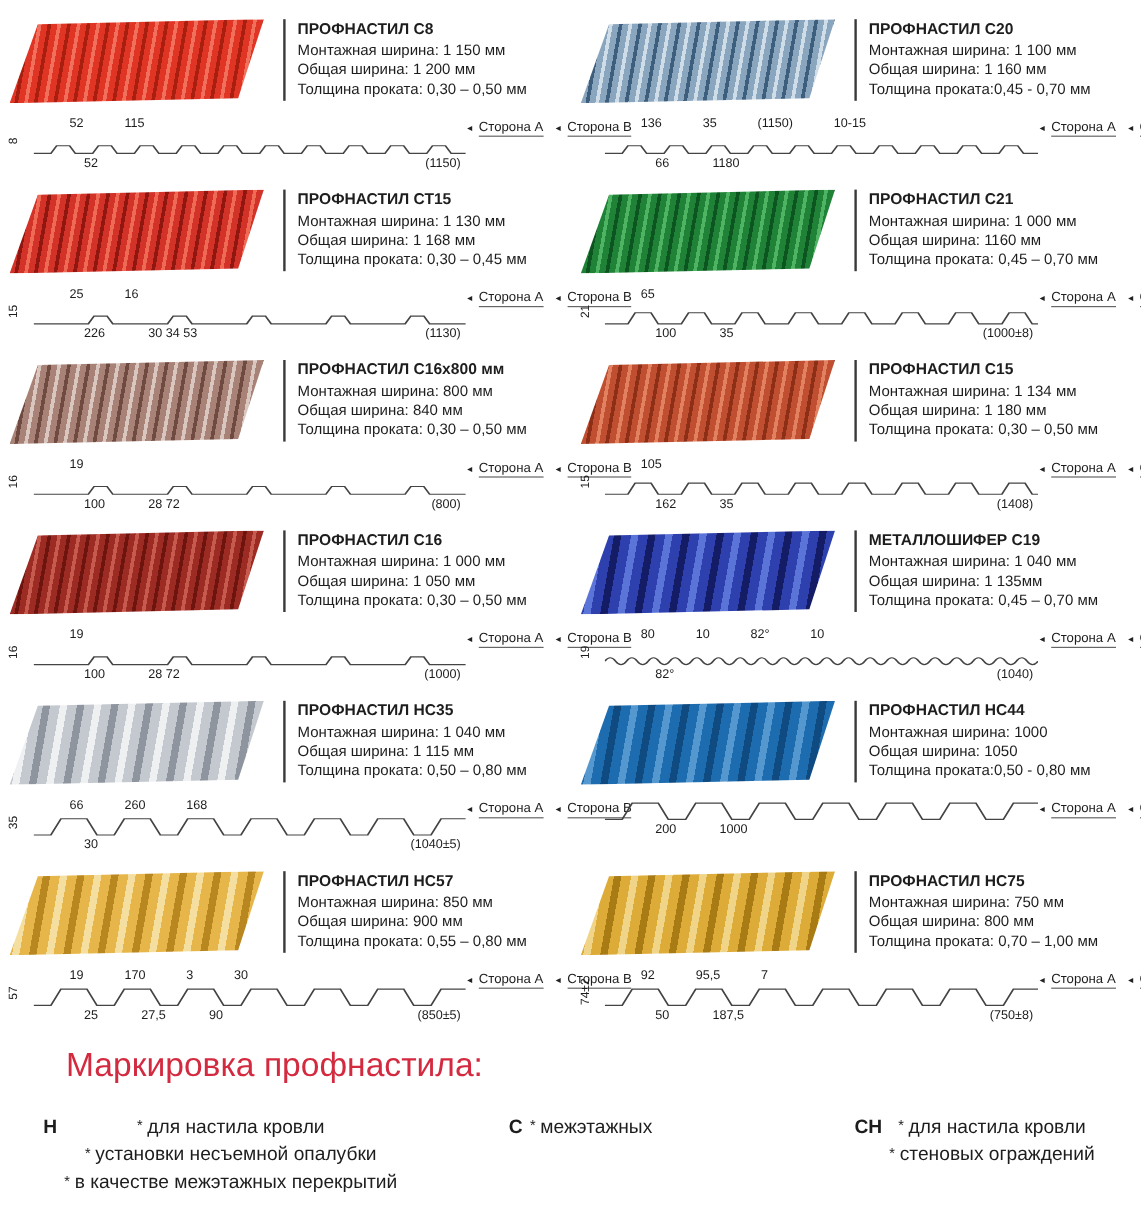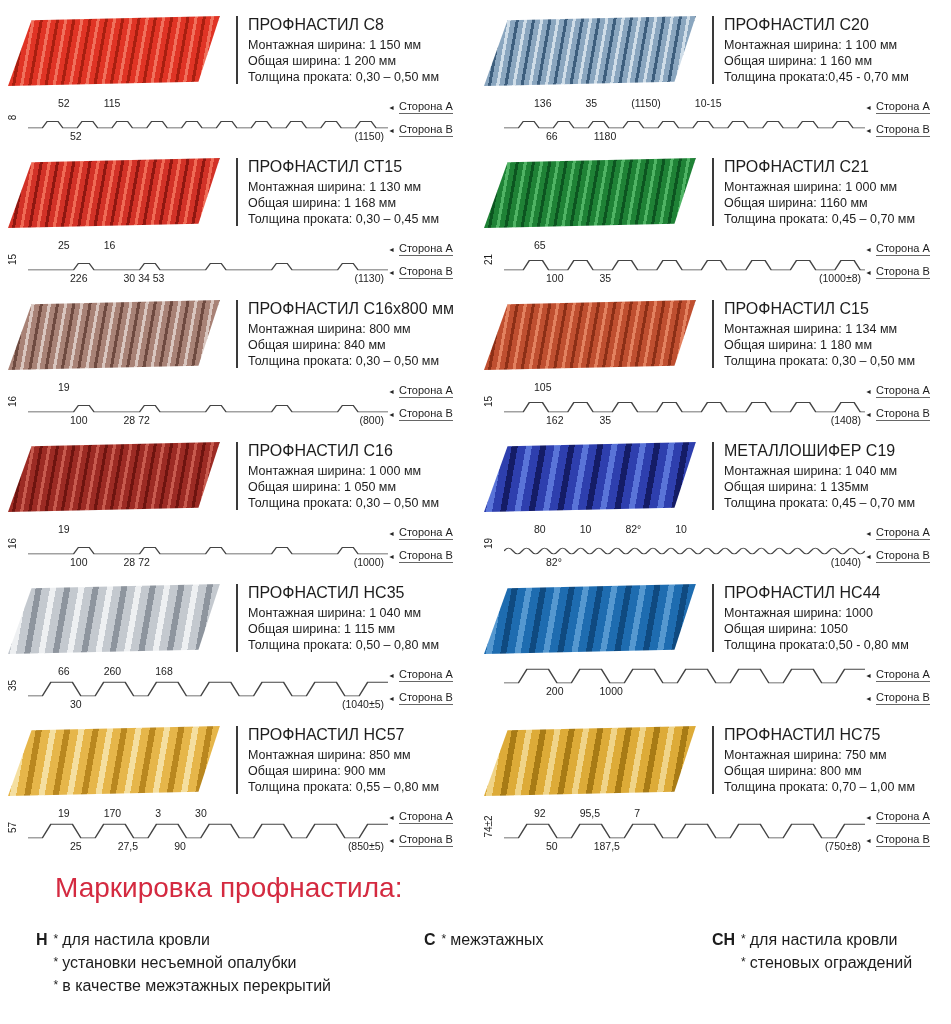--- a/index.html
+++ b/index.html
@@ -15,48 +15,48 @@
   .panel{height:132px;position:relative;}
   .panel-top{display:flex;height:78px;}
   .sheet-wrap{width:228px;height:76px;position:relative;flex:none;}
   .sheet{
     position:absolute;left:6px;right:8px;top:2px;bottom:4px;
     clip-path:polygon(11% 6%,99% 0%,89% 94%,0% 100%);
   }
   .text-block{display:flex;flex:1;margin-left:6px;}
   .divider{width:2px;background:#3a3a3a;height:68px;margin:2px 10px 0 0;flex:none;}
   .text-inner{padding-top:2px;}
-  .panel-title{font-weight:normal;font-size:16px;margin:0 0 3px;}
+  .panel-title{font-weight:bold;font-size:13px;margin:0 0 3px;}
   .spec{font-size:12.5px;line-height:1.28;}
   .panel-bottom{display:flex;height:52px;margin-top:5px;}
   .diagram{flex:1;position:relative;padding-left:26px;box-sizing:border-box;}
   .height-dim{
     position:absolute;left:0px;top:15px;width:20px;text-align:center;
     transform:rotate(-90deg);font-size:10px;white-space:nowrap;
   }
   .dims-top{display:flex;gap:34px;font-size:10.5px;height:13px;padding-left:30px;}
   .profile-svg{width:100%;height:20px;display:block;}
   .dims-bottom{display:flex;gap:36px;font-size:10.5px;height:15px;padding-left:42px;}
   .dim{white-space:nowrap;}
   .dim-total{margin-left:auto;margin-right:4px;}
   .side-labels{
-    width:84px;flex:none;display:flex;flex-direction:column;
+    width:84px;flex:none;display:flex;flex-direction:row;
     gap:9px;padding-top:3px;align-items:flex-start;
   }
   .side-label{display:flex;align-items:center;gap:4px;}
   .arrow{font-size:7px;color:#222;line-height:1;}
   .side-text{font-size:11px;border-bottom:1px solid #666;padding-bottom:1px;white-space:nowrap;}
   .legend{padding:16px 0 0 36px;}
   .legend-title{font-size:28px;margin-bottom:24px;}
   .legend-entries{display:flex;font-size:16px;line-height:1.45;}
   .legend-entry{display:flex;align-items:flex-start;}
   .legend-entry:nth-child(1){width:388px;}
   .legend-entry:nth-child(2){width:288px;}
   .legend-code{font-weight:bold;margin-right:4px;white-space:nowrap;}
-  .legend-item{white-space:nowrap;}
+  .legend-item{white-space:nowrap;text-align:center;}
   .bullet{font-size:12px;vertical-align:2px;margin:0 4px 0 2px;}
 </style>
 </head>
 <body>
 
 <div class="page">
   <div class="panels-grid" id="panels">
       <div class="panel">
     <div class="panel-top">
       <div class="sheet-wrap">

